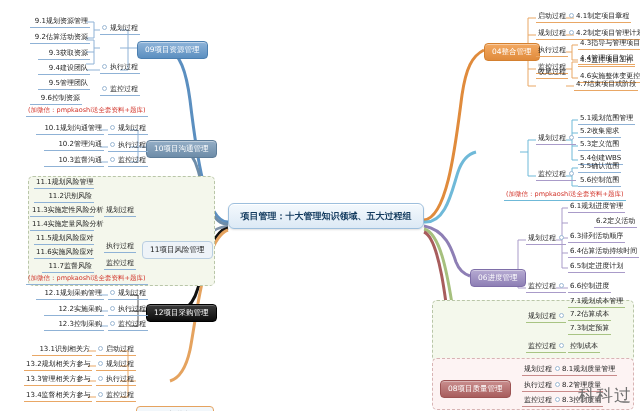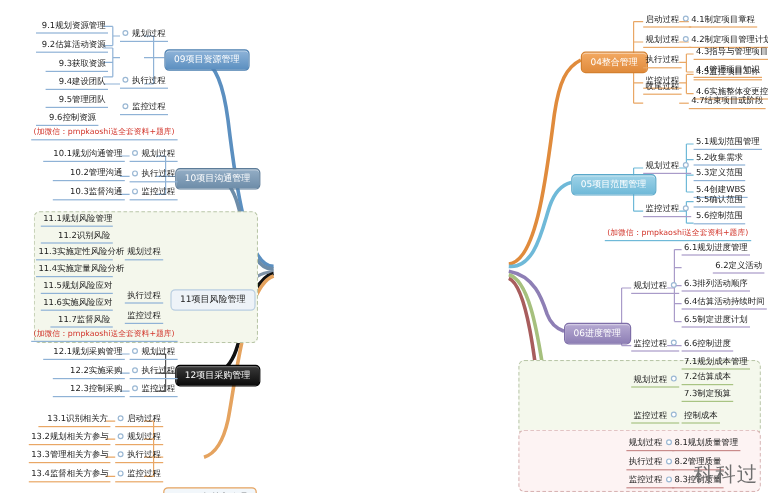--- a/index.html
+++ b/index.html
@@ -170,20 +170,21 @@
     <path d="M556 348 L568 348" stroke="#a8c483" stroke-width="1" fill="none"></path>
 
     <path d="M506 387 L514 387 M514 371 L514 402 M514 371 L522 371 M514 387 L522 387 M514 402 L522 402" stroke="#c98b8b" stroke-width="1" fill="none"></path>
     <path d="M552 371 L560 371 M552 387 L560 387 M552 402 L560 402" stroke="#c98b8b" stroke-width="1" fill="none"></path>
   </svg>
 
   <div class="frame risk" style="left:28px;top:176px;width:185px;height:108px;"></div>
   <div class="frame cost" style="left:432px;top:300px;width:200px;height:60px;"></div>
   <div class="frame qual" style="left:432px;top:358px;width:200px;height:50px;"></div>
 
+  <div id="center-node">项目管理：十大管理知识领域、五大过程组</div>
 
   <div class="node blue" style="left:137px;top:41px;">09项目资源管理</div>
 
   <div class="pg ul" style="left:100px;top:24px;">
     <span class="dot"></span><span>规划过程</span>
   </div>
   <div class="pg ul" style="left:100px;top:63px;">
     <span class="dot"></span><span>执行过程</span>
   </div>
   <div class="pg ul" style="left:100px;top:85px;">
@@ -290,21 +291,20 @@
   </div>
 
   <div class="leaf ul-or right" style="left:574px;top:12px;">4.1制定项目章程</div>
   <div class="leaf ul-or right" style="left:574px;top:29px;">4.2制定项目管理计划</div>
   <div class="leaf ul-or right" style="left:578px;top:39px;">4.3指导与管理项目工作</div>
   <div class="leaf ul-or right" style="left:578px;top:54px;">4.4管理项目知识</div>
   <div class="leaf ul-or right" style="left:578px;top:56px;">4.5监控项目工作</div>
   <div class="leaf ul-or right" style="left:578px;top:72px;">4.6实施整体变更控制</div>
   <div class="leaf ul-or right" style="left:574px;top:80px;">4.7结束项目或阶段</div>
 
-  <div class="node cyan" style="left:476px;top:145px;">05项目范围管理</div>
 
   <div class="pg ul-pu" style="left:536px;top:134px;">
     <span>规划过程</span><span class="dot" style="margin:0 0 1px 3px;"></span>
   </div>
   <div class="pg ul-pu" style="left:536px;top:170px;">
     <span>监控过程</span><span class="dot" style="margin:0 0 1px 3px;"></span>
   </div>
 
   <div class="leaf ul right" style="left:578px;top:114px;">5.1规划范围管理</div>
   <div class="leaf ul right" style="left:578px;top:127px;">5.2收集需求</div>
@@ -336,20 +336,21 @@
   </div>
   <div class="pg ul-gr" style="left:526px;top:342px;">
     <span>监控过程</span><span class="dot" style="margin:0 0 1px 3px;"></span>
   </div>
 
   <div class="leaf ul-gr right" style="left:568px;top:297px;">7.1规划成本管理</div>
   <div class="leaf ul-gr right" style="left:568px;top:310px;">7.2估算成本</div>
   <div class="leaf ul-gr right" style="left:568px;top:324px;">7.3制定预算</div>
   <div class="leaf ul-gr right" style="left:568px;top:342px;">控制成本</div>
 
+  <div class="node red" style="left:440px;top:380px;">08项目质量管理</div>
 
   <div class="pg ul-rd" style="left:522px;top:365px;">
     <span>规划过程</span><span class="dot" style="margin:0 0 1px 3px;"></span>
   </div>
   <div class="pg ul-rd" style="left:522px;top:381px;">
     <span>执行过程</span><span class="dot" style="margin:0 0 1px 3px;"></span>
   </div>
   <div class="pg ul-rd" style="left:522px;top:396px;">
     <span>监控过程</span><span class="dot" style="margin:0 0 1px 3px;"></span>
   </div>

